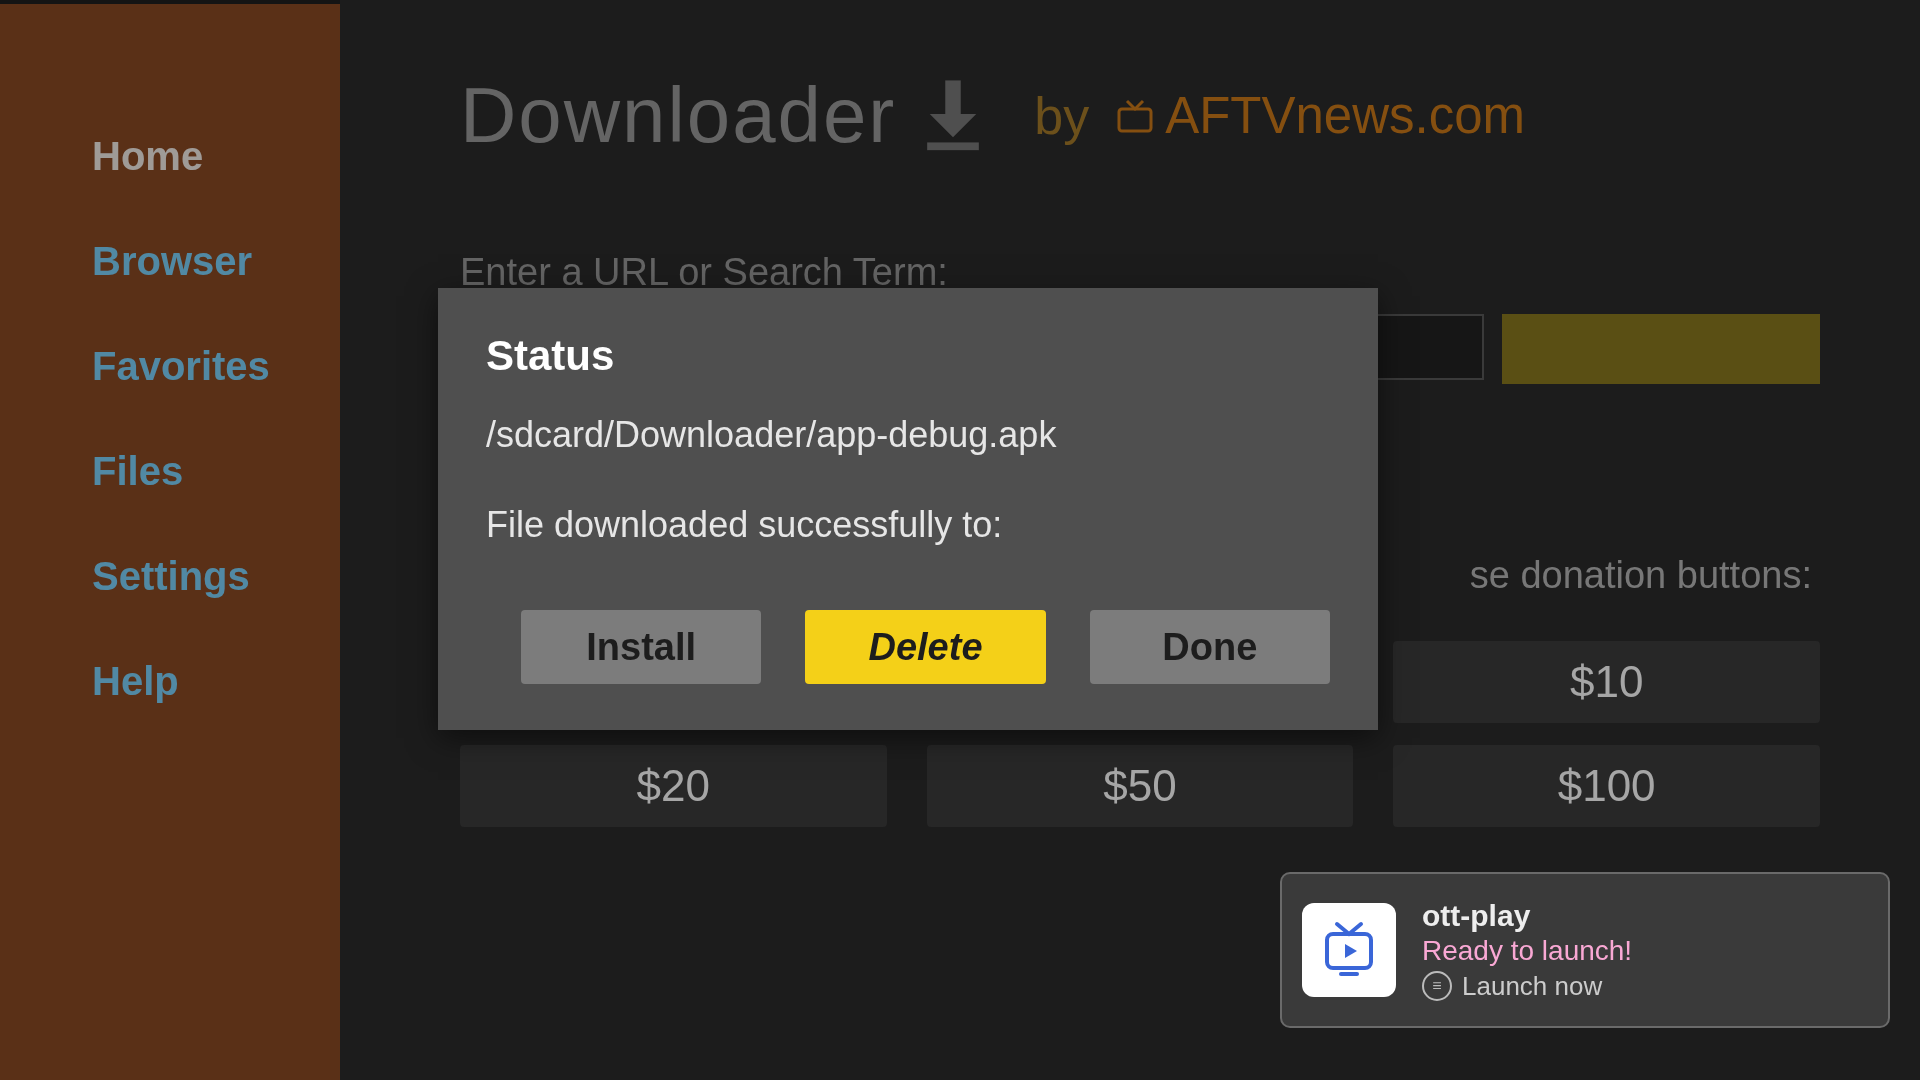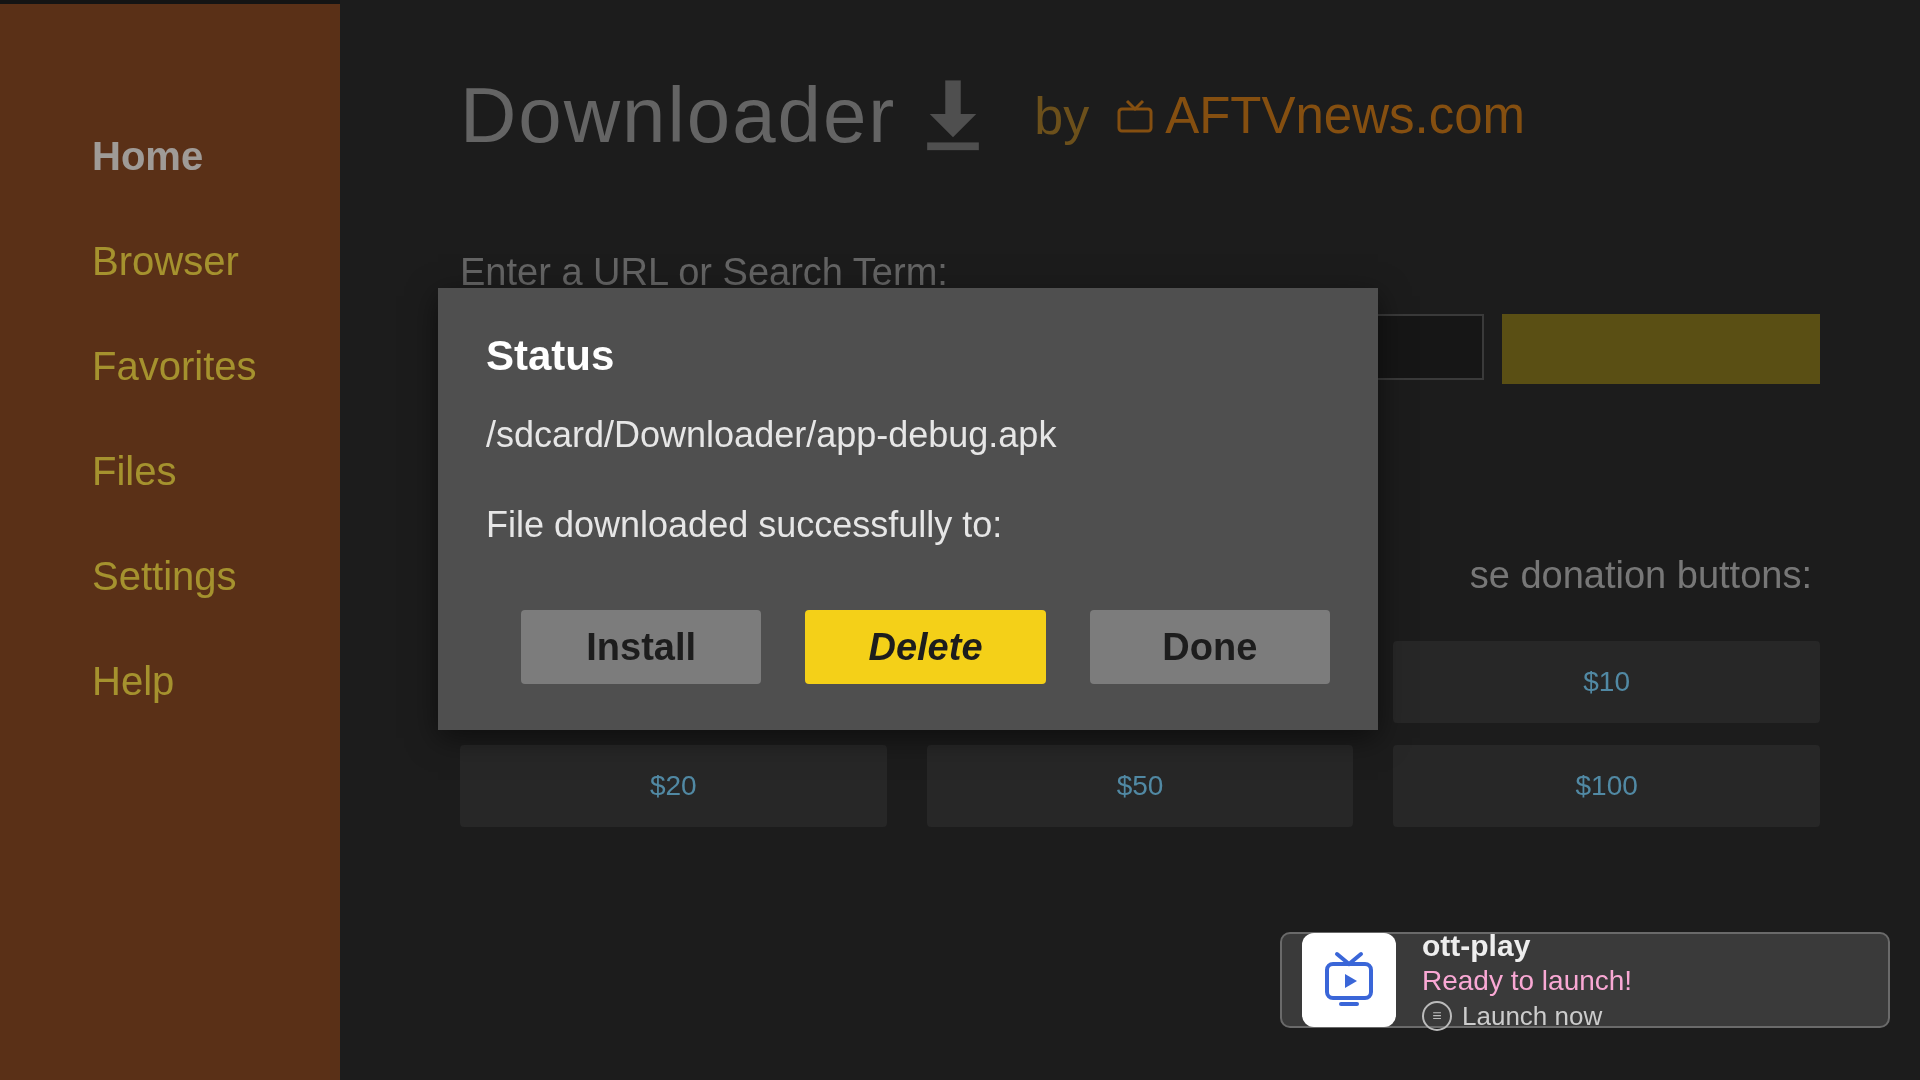--- a/index.html
+++ b/index.html
@@ -10,22 +10,23 @@
   .sidebar {
     position: absolute;
     left: 0; top: 4px;
     width: 373px; height: 1080px;
     background: #8a4a24;
     padding-top: 100px;
   }
   .sidebar-item {
     padding: 30px 0 30px 92px;
     font-size: 40px;
-    color: #fde047;
+    color: #7dd3fc;
     cursor: pointer;
+    font-weight: bold;
   }
   .sidebar-item.active { font-weight: 700; color: #f5eee9; }
 
   
   .main {
     position: absolute;
     left: 340px; top: 0;
     width: 1580px; height: 1080px;
     background: #2b2b2b;
     padding: 70px 100px 0 120px;
@@ -62,22 +63,22 @@
 
   .donate-grid {
     margin-top: 44px;
     display: grid;
     grid-template-columns: repeat(3, 1fr);
     gap: 22px 40px;
   }
   .donate-btn {
     height: 82px;
     background: #3c3c3c;
-    color: #7dd3fc;
-    font-size: 28px;
+    color: #ffffff;
+    font-size: 44px;
     display: flex; align-items: center; justify-content: center;
     border-radius: 4px;
     cursor: pointer;
   }
 
   
   .dim {
     position: absolute; inset: 0;
     background: rgba(0,0,0,0.35);
   }
@@ -109,21 +110,21 @@
     border-radius: 4px;
     cursor: pointer;
   }
   .dbtn.normal { background: #7c7c7c; color: #1d1d1d; }
   .dbtn.highlight { background: #f4d018; color: #1d1d1d; font-style: italic; }
 
   
   .toast {
     position: absolute;
     right: 30px; bottom: 52px;
-    width: 610px; height: 96px;
+    width: 610px; height: 156px;
     background: #3a3a3a;
     border: 2px solid #6a6a6a;
     border-radius: 10px;
     display: flex; align-items: center;
     padding: 14px 20px;
     gap: 26px;
   }
   .toast-icon-box {
     width: 94px; height: 94px;
     background: #fff;

